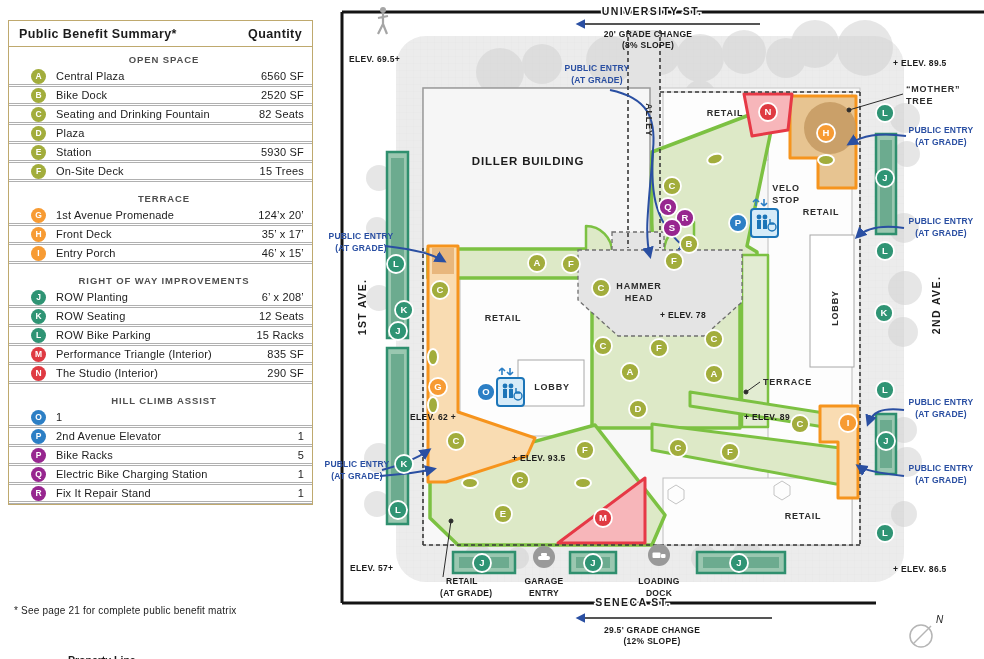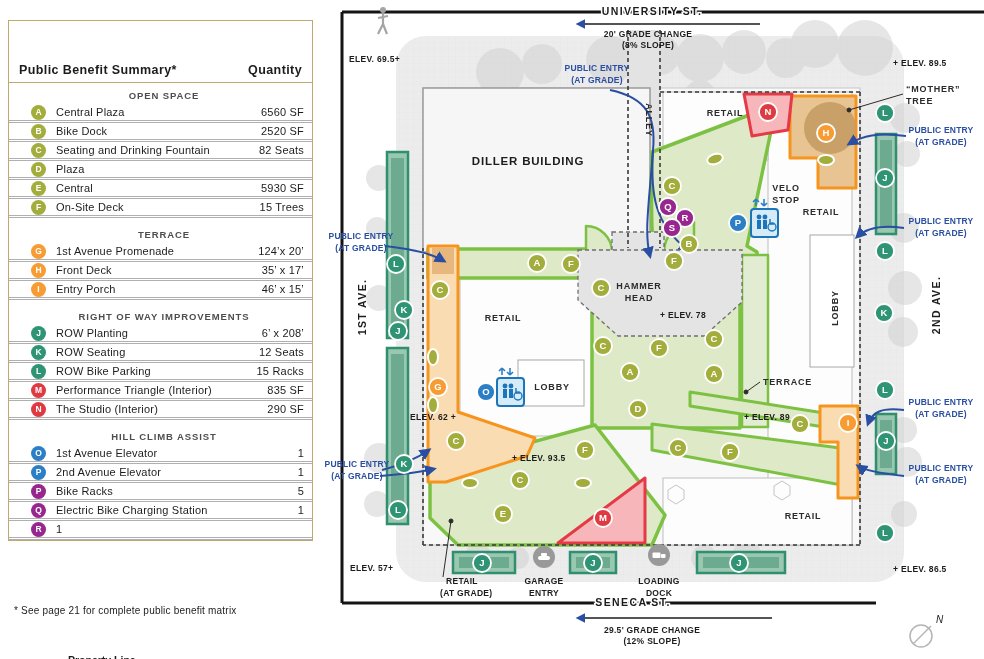--- a/index.html
+++ b/index.html
@@ -1,21 +1,21 @@
 <!DOCTYPE html>
 <html><head>
 <meta charset="utf-8">
 <style>
   html,body{margin:0;padding:0;width:984px;height:659px;background:#fff;overflow:hidden;
     font-family:"Liberation Sans","DejaVu Sans",sans-serif;color:#1c1c1c;}
   #map-svg{position:absolute;left:0;top:0;width:984px;height:659px;}
   
   .panel{position:absolute;left:8px;top:20px;width:303px;border:1.5px solid #bfa96e;background:#fff;z-index:2;}
   .panel-header{display:flex;justify-content:space-between;align-items:center;
-    padding:6px 10px 5px 10px;border-bottom:1.5px solid #bfa96e;font-weight:bold;font-size:12.5px;letter-spacing:.4px;margin-top:36px;}
+    padding:6px 10px 5px 10px;border-bottom:1.5px solid #bfa96e;font-weight:bold;font-size:12.5px;letter-spacing:.4px;}
   .section-heading{font-size:9.5px;color:#4e4e4e;letter-spacing:.9px;padding:11px 6px 3px 13px;font-weight:bold;text-align:center;}
   .section-heading.first{padding-top:7px;}
   .brow{display:flex;align-items:center;height:16px;border-bottom:3px double #b0b0b0;padding:0 8px 0 22px;font-size:11px;}
   .mk{width:15px;height:15px;border-radius:50%;color:#fff;font-size:8.5px;font-weight:bold;
     display:flex;align-items:center;justify-content:center;margin-right:10px;flex:0 0 15px;}
   .lbl{flex:1;letter-spacing:.2px;}
   .qty{letter-spacing:.2px;}
   .panel-footnote{position:absolute;left:14px;top:605px;font-size:10px;letter-spacing:.2px;z-index:2;}
   .legend-row{position:absolute;left:24px;top:622px;display:flex;align-items:center;font-size:10.5px;font-weight:bold;z-index:2;margin-top:32px;}
   .legend-dash{width:28px;border-top:2px dashed #333;margin-right:16px;}
@@ -486,21 +486,21 @@
         <span class="mk" style="background: rgb(162, 173, 60);">C</span>
         <span class="lbl">Seating and Drinking Fountain</span>
         <span class="qty">82 Seats</span>
       </div>
       <div class="brow">
         <span class="mk" style="background: rgb(162, 173, 60);">D</span>
         <span class="qty">Plaza</span>
       </div>
       <div class="brow">
         <span class="mk" style="background: rgb(162, 173, 60);">E</span>
-        <span class="lbl">Central</span>
+        <span class="lbl">Station</span>
         <span class="qty">5930 SF</span>
       </div>
       <div class="brow">
         <span class="mk" style="background: rgb(162, 173, 60);">F</span>
         <span class="lbl">On-Site Deck</span>
         <span class="qty">15 Trees</span>
       </div>
       <div class="section-heading">TERRACE</div>
       <div class="brow">
         <span class="mk" style="background: rgb(247, 155, 51);">G</span>
@@ -539,40 +539,40 @@
         <span class="qty">835 SF</span>
       </div>
       <div class="brow">
         <span class="mk" style="background: rgb(223, 58, 66);">N</span>
         <span class="lbl">The Studio (Interior)</span>
         <span class="qty">290 SF</span>
       </div>
       <div class="section-heading">HILL CLIMB ASSIST</div>
       <div class="brow">
         <span class="mk" style="background: rgb(44, 127, 197);">O</span>
-        <span class="lbl">1st Avenue Elevator</span>
         <span class="qty">1</span>
       </div>
       <div class="brow">
         <span class="mk" style="background: rgb(44, 127, 197);">P</span>
         <span class="lbl">2nd Avenue Elevator</span>
         <span class="qty">1</span>
       </div>
       <div class="brow">
         <span class="mk" style="background: rgb(151, 38, 143);">P</span>
         <span class="lbl">Bike Racks</span>
         <span class="qty">5</span>
       </div>
       <div class="brow">
         <span class="mk" style="background: rgb(151, 38, 143);">Q</span>
         <span class="lbl">Electric Bike Charging Station</span>
         <span class="qty">1</span>
       </div>
       <div class="brow">
         <span class="mk" style="background: rgb(151, 38, 143);">R</span>
+        <span class="lbl">Fix It Repair Stand</span>
         <span class="qty">1</span>
       </div>
     </div>
 </div>
 <div class="panel-footnote">* See page 21 for complete public benefit matrix</div>
 <div class="legend-row">
   <span class="legend-dash"></span>
   <span>Property Line</span>
 </div>
 

